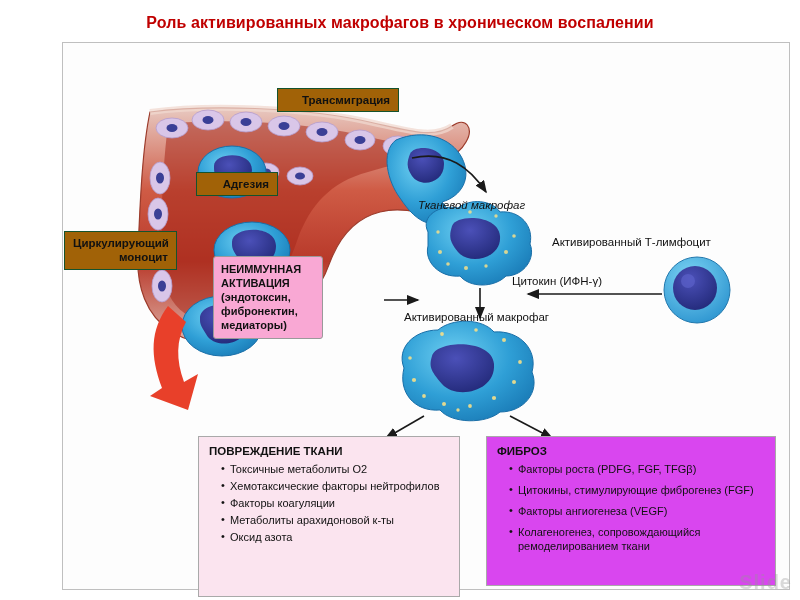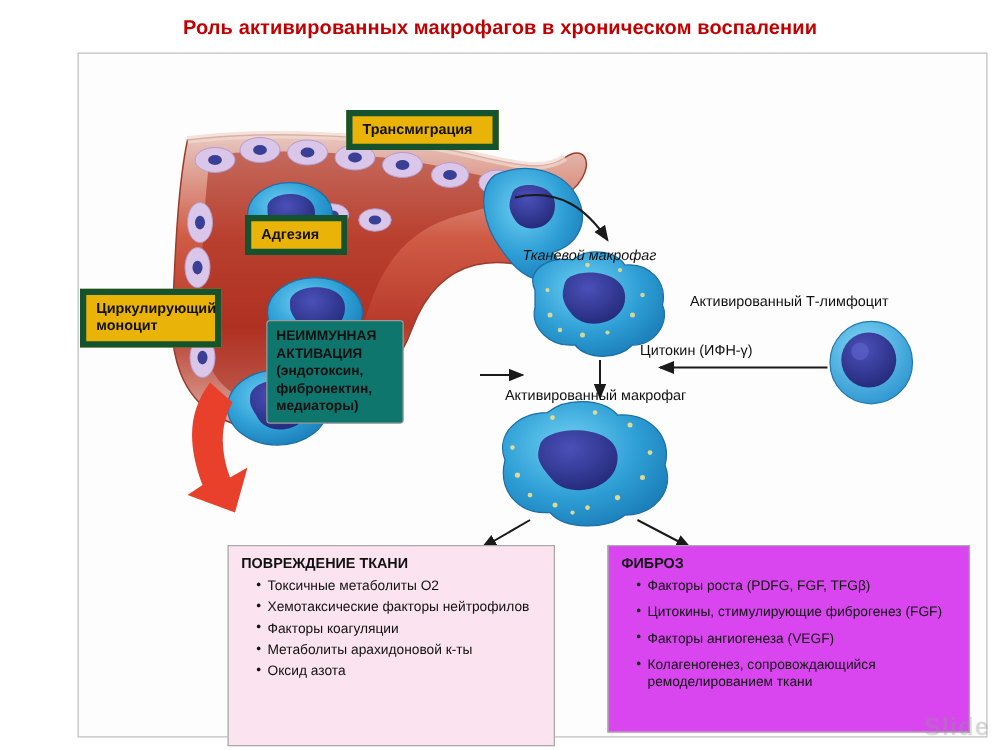--- a/index.html
+++ b/index.html
@@ -24,44 +24,44 @@
   
   .frame{
     position:absolute;left:62px;top:42px;width:728px;height:548px;
     border:1px solid #bfbfbf;
     background:#fdfdfd;
     box-sizing:border-box;
   }
   
   .glabel{
     position:absolute;
-    background:#eab308;
-    border:5px solid #14532d;
+    background:#a16207;
+    border:1px solid #14532d;
     color:#111;
     font-size:11.5px;
     font-weight:bold;
     padding:4px 8px;
-    text-align:left;
+    text-align:right;
     line-height:1.25;
     box-sizing:border-box;
     white-space:nowrap;
   }
   .glabel.multi{white-space:normal;}
   
   .plabel{
     position:absolute;
     color:#111;
     font-size:11.5px;
     line-height:1.3;
     white-space:nowrap;
   }
   
   .notebox{
     position:absolute;
-    background:#0f766e;
+    background:#f9a8d4;
     border:1px solid #9a9a9a;
     border-radius:3px;
     font-size:11px;
     font-weight:bold;
     color:#111;
     line-height:1.28;
     padding:5px 7px 6px 7px;
     box-sizing:border-box;
   }
   
@@ -77,21 +77,21 @@
   .panel ul{
     margin:0;padding:0 0 0 12px;list-style:none;
   }
   .panel li{
     font-size:11px;color:#111;line-height:1.28;margin-bottom:3px;
     position:relative;padding-left:9px;
   }
   .panel li:before{
     content:"•";position:absolute;left:0;top:-1px;font-size:11px;color:#111;
   }
-  .panel.damage{background:#fbe4ef;left:182px;top:436px;width:262px;height:161px;}
+  .panel.damage{background:#fbe4ef;left:198px;top:436px;width:262px;height:161px;}
   .panel.fibrosis{background:#d946ef;left:486px;top:436px;width:290px;height:150px;}
   .panel.fibrosis li{margin-bottom:7px;}
 
   
   .watermark{
     position:absolute;right:8px;bottom:6px;
     font-size:20px;color:rgba(150,150,150,0.35);
     font-weight:bold;letter-spacing:1px;
     pointer-events:none;
   }

